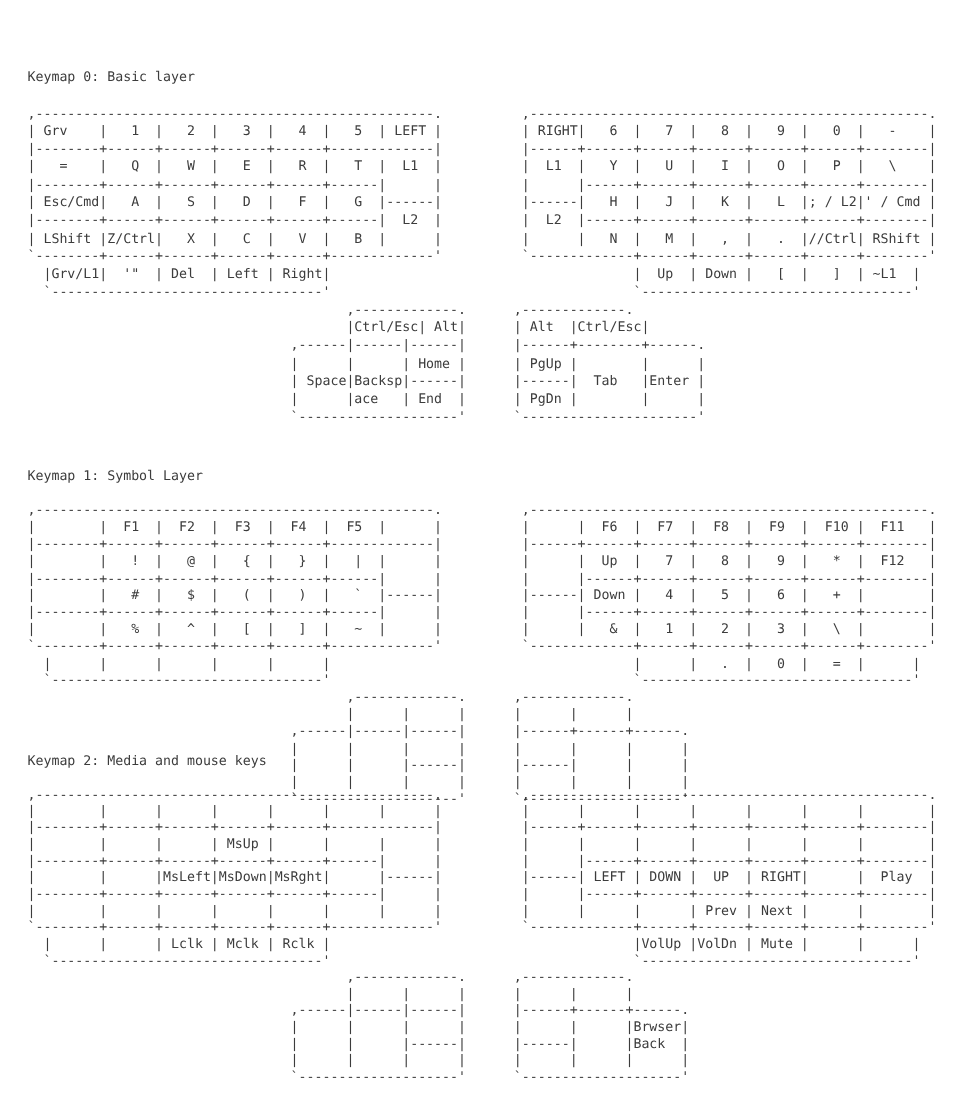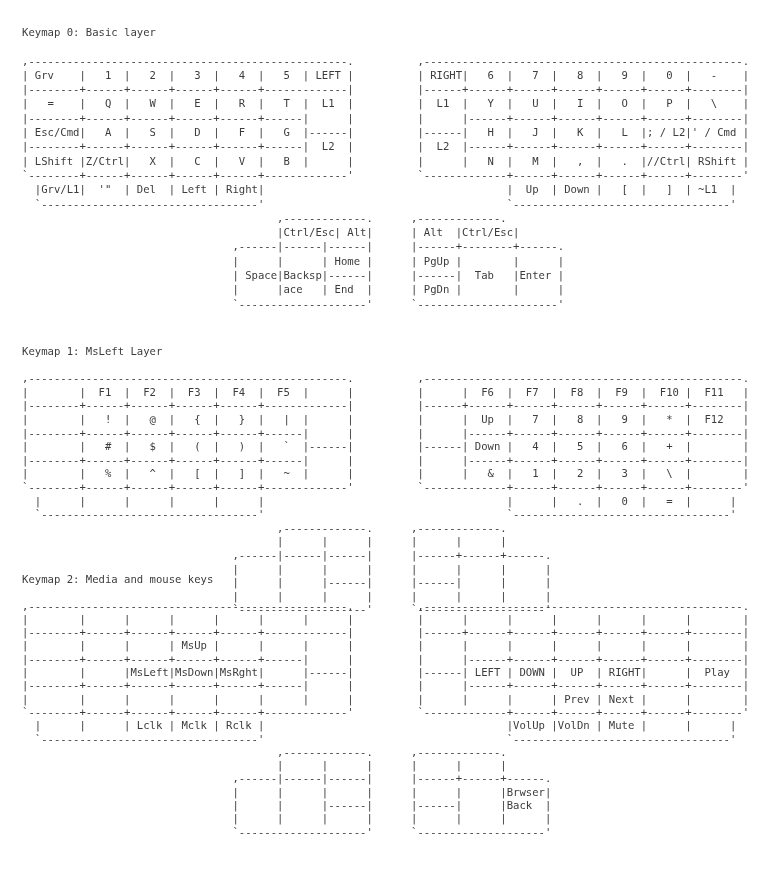--- a/index.html
+++ b/index.html
@@ -12,20 +12,21 @@
   .page {
     position: relative;
     width: 765px; height: 883px;
     background: #ffffff;
   }
   .keymap-section {
     position: absolute;
     left: 22px;
     color: #3c3c3c;
     font-size: 10.6px;
+    margin-top: 30px;
   }
   .km-title {
     font-weight: normal;
     white-space: pre;
   }
   .km-art {
     margin: 0;
     font-family: inherit;
     font-size: inherit;
     white-space: pre;
@@ -59,21 +60,21 @@
                                         ,-------------.      ,-------------.
                                         |Ctrl/Esc| Alt|      | Alt  |Ctrl/Esc|
                                  ,------|------|------|      |------+--------+------.
                                  |      |      | Home |      | PgUp |        |      |
                                  | Space|Backsp|------|      |------|  Tab   |Enter |
                                  |      |ace   | End  |      | PgDn |        |      |
                                  `--------------------'      `----------------------'</pre>
   </div>
 
   <div class="keymap-section" id="section-1">
-    <div class="km-title">Keymap 1: MsLeft Layer</div>
+    <div class="km-title">Keymap 1: Symbol Layer</div>
     <pre class="km-art">,--------------------------------------------------.          ,--------------------------------------------------.
 |        |  F1  |  F2  |  F3  |  F4  |  F5  |      |          |      |  F6  |  F7  |  F8  |  F9  |  F10 |  F11   |
 |--------+------+------+------+------+-------------|          |------+------+------+------+------+------+--------|
 |        |   !  |   @  |   {  |   }  |   |  |      |          |      |  Up  |   7  |   8  |   9  |   *  |  F12   |
 |--------+------+------+------+------+------|      |          |      |------+------+------+------+------+--------|
 |        |   #  |   $  |   (  |   )  |   `  |------|          |------| Down |   4  |   5  |   6  |   +  |        |
 |--------+------+------+------+------+------|      |          |      |------+------+------+------+------+--------|
 |        |   %  |   ^  |   [  |   ]  |   ~  |      |          |      |   &amp;  |   1  |   2  |   3  |   \  |        |
 `--------+------+------+------+------+-------------'          `-------------+------+------+------+------+--------'
   |      |      |      |      |      |                                      |      |   .  |   0  |   =  |      |

